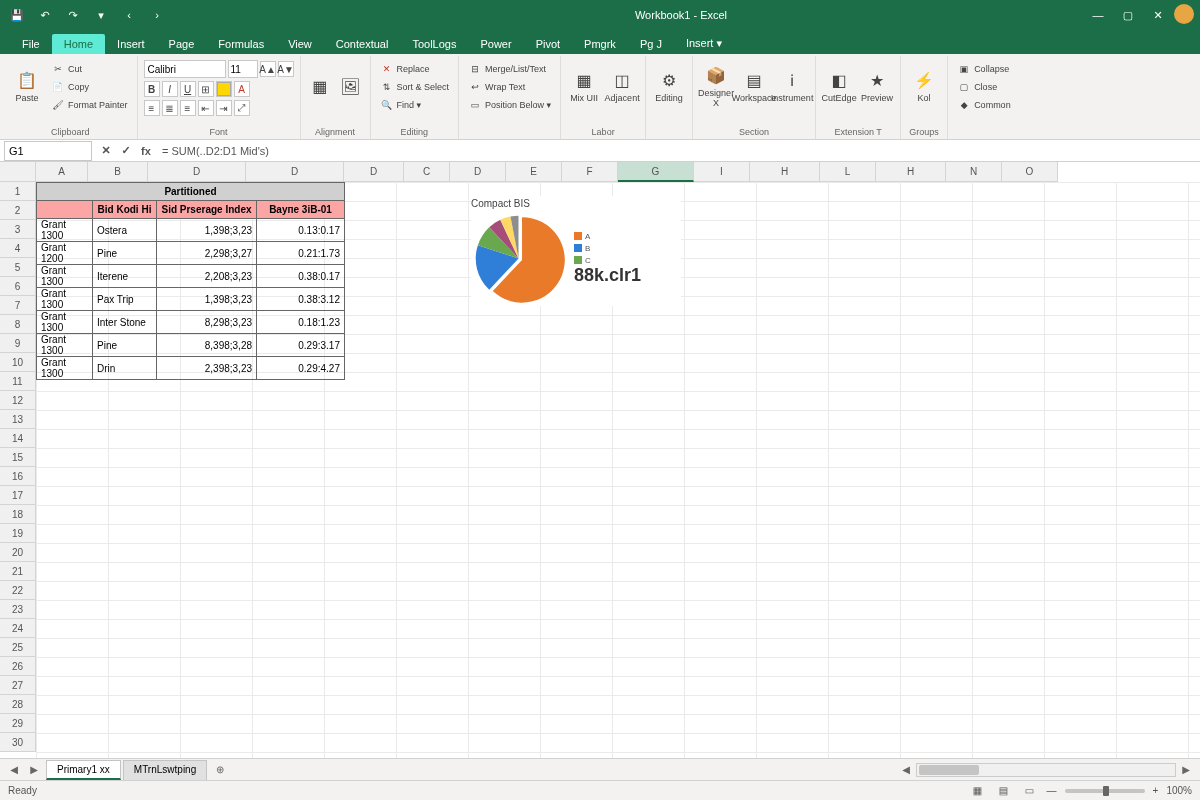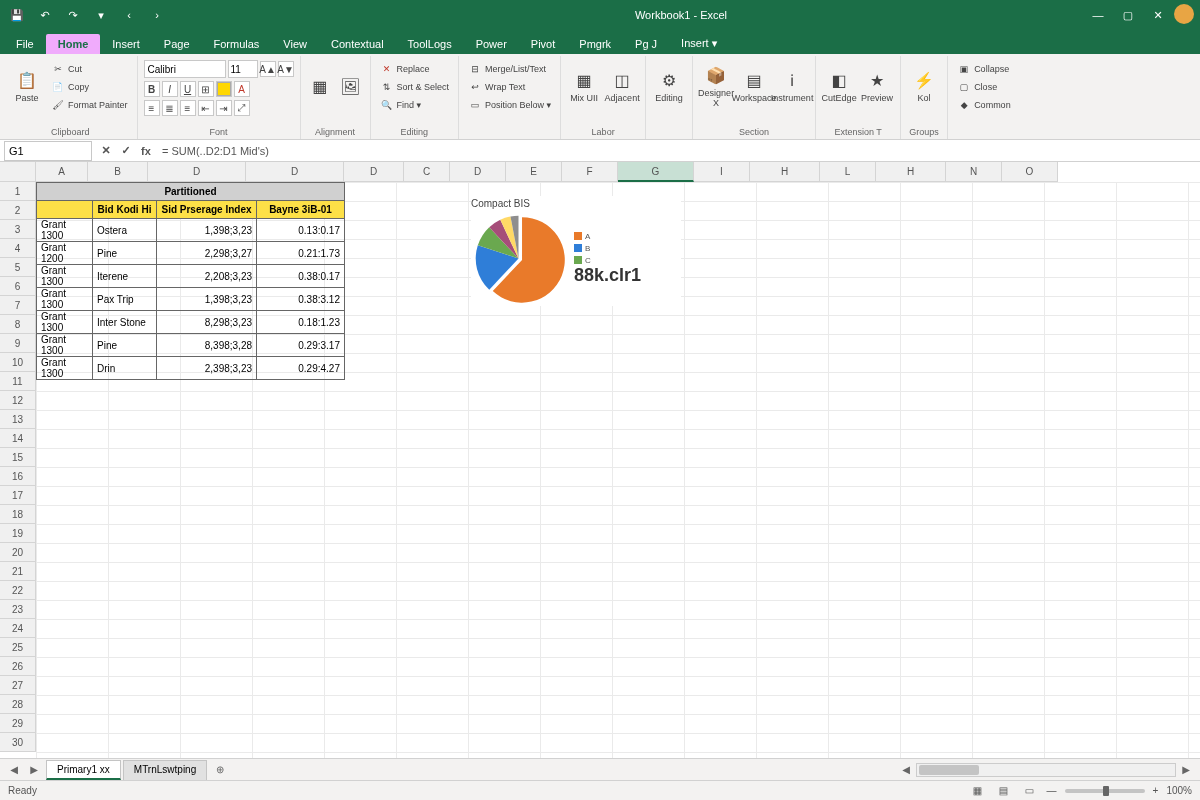--- a/index.html
+++ b/index.html
@@ -8,23 +8,23 @@
 
 .titlebar { height:30px; background:#1b6e47; display:flex; align-items:center; color:#fff; font-size:11px; padding:0 6px; }
 .titlebar .left { display:flex; gap:6px; align-items:center; }
 .titlebar .qat-btn { width:22px; height:22px; display:flex; align-items:center; justify-content:center; border-radius:2px; cursor:pointer; }
 .titlebar .doc-title { margin-left:auto; margin-right:auto; font-size:11px; }
 .titlebar .win-right { position:absolute; right:6px; display:flex; gap:2px; }
 .titlebar .win-btn { width:28px; height:22px; display:flex; align-items:center; justify-content:center; cursor:pointer; }
 .titlebar .user { width:20px; height:20px; border-radius:50%; background:#e8a544; }
 
 
-.tabs { height:24px; background:#1b6e47; display:flex; align-items:flex-end; padding-left:4px; gap:0; }
+.tabs { height:24px; background:#1b6e47; display:flex; align-items:flex-end; padding-left:10px; gap:0; }
 .tab { padding:4px 12px; color:#fff; font-size:11px; cursor:pointer; }
-.tab.active { background:#f0abfc; color:#1b6e47; border-radius:2px 2px 0 0;font-weight:bold; }
+.tab.active { background:#5eead4; color:#1b6e47; border-radius:2px 2px 0 0; }
 
 
 .ribbon { height:86px; background:#f3f2f1; border-bottom:1px solid #d1d1d1; display:flex; align-items:stretch; padding:2px 4px 0 4px; font-size:10px; color:#444; }
 .group { display:flex; flex-direction:column; padding:0 6px; border-right:1px solid #ddd; }
 .group-body { flex:1; display:flex; align-items:flex-start; gap:4px; padding-top:4px; }
 .group-label { text-align:center; font-size:9px; color:#666; padding:2px 0; }
 .rbtn-lg { width:34px; height:52px; display:flex; flex-direction:column; align-items:center; justify-content:center; gap:2px; cursor:pointer; border-radius:2px; }
 .rbtn-lg .ico { width:24px; height:24px; display:flex; align-items:center; justify-content:center; font-size:16px; }
 .rbtn-lg .lbl { font-size:9px; text-align:center; line-height:1.1; }
 .stack { display:flex; flex-direction:column; gap:1px; }
@@ -54,21 +54,21 @@
 .cells { flex:1; position:relative; background:#fff; }
 .gridlines { position:absolute; top:0; left:0; right:0; bottom:0;
   background-image:linear-gradient(to right,#eaeaea 1px,transparent 1px),linear-gradient(to bottom,#eaeaea 1px,transparent 1px);
   background-size:72px 19px;
 }
 
 
 .data-table { position:absolute; top:0; left:0; border:1px solid #666; border-collapse:collapse; font-size:10px; }
 .data-table th,.data-table td { border:1px solid #666; height:18px; padding:0 4px; }
 .data-table .title { background:#d0d0d0; text-align:center; font-weight:bold; }
-.data-table .hdrrow th { background:#fde047; font-weight:bold; }
+.data-table .hdrrow th { background:#fca5a5; font-weight:bold; }
 .data-table td.num { text-align:right; }
 
 
 .chart-box { position:absolute; top:14px; left:435px; width:210px; background:#fff; }
 .chart-title { font-size:10px; color:#444; padding:2px 0; }
 .chart-body { display:flex; align-items:center; gap:8px; }
 .pie-svg { width:95px; height:95px; }
 .legend { display:flex; flex-direction:column; gap:3px; font-size:8px; color:#555; }
 .legend-item { display:flex; align-items:center; gap:3px; }
 .legend-sw { width:8px; height:8px; }

